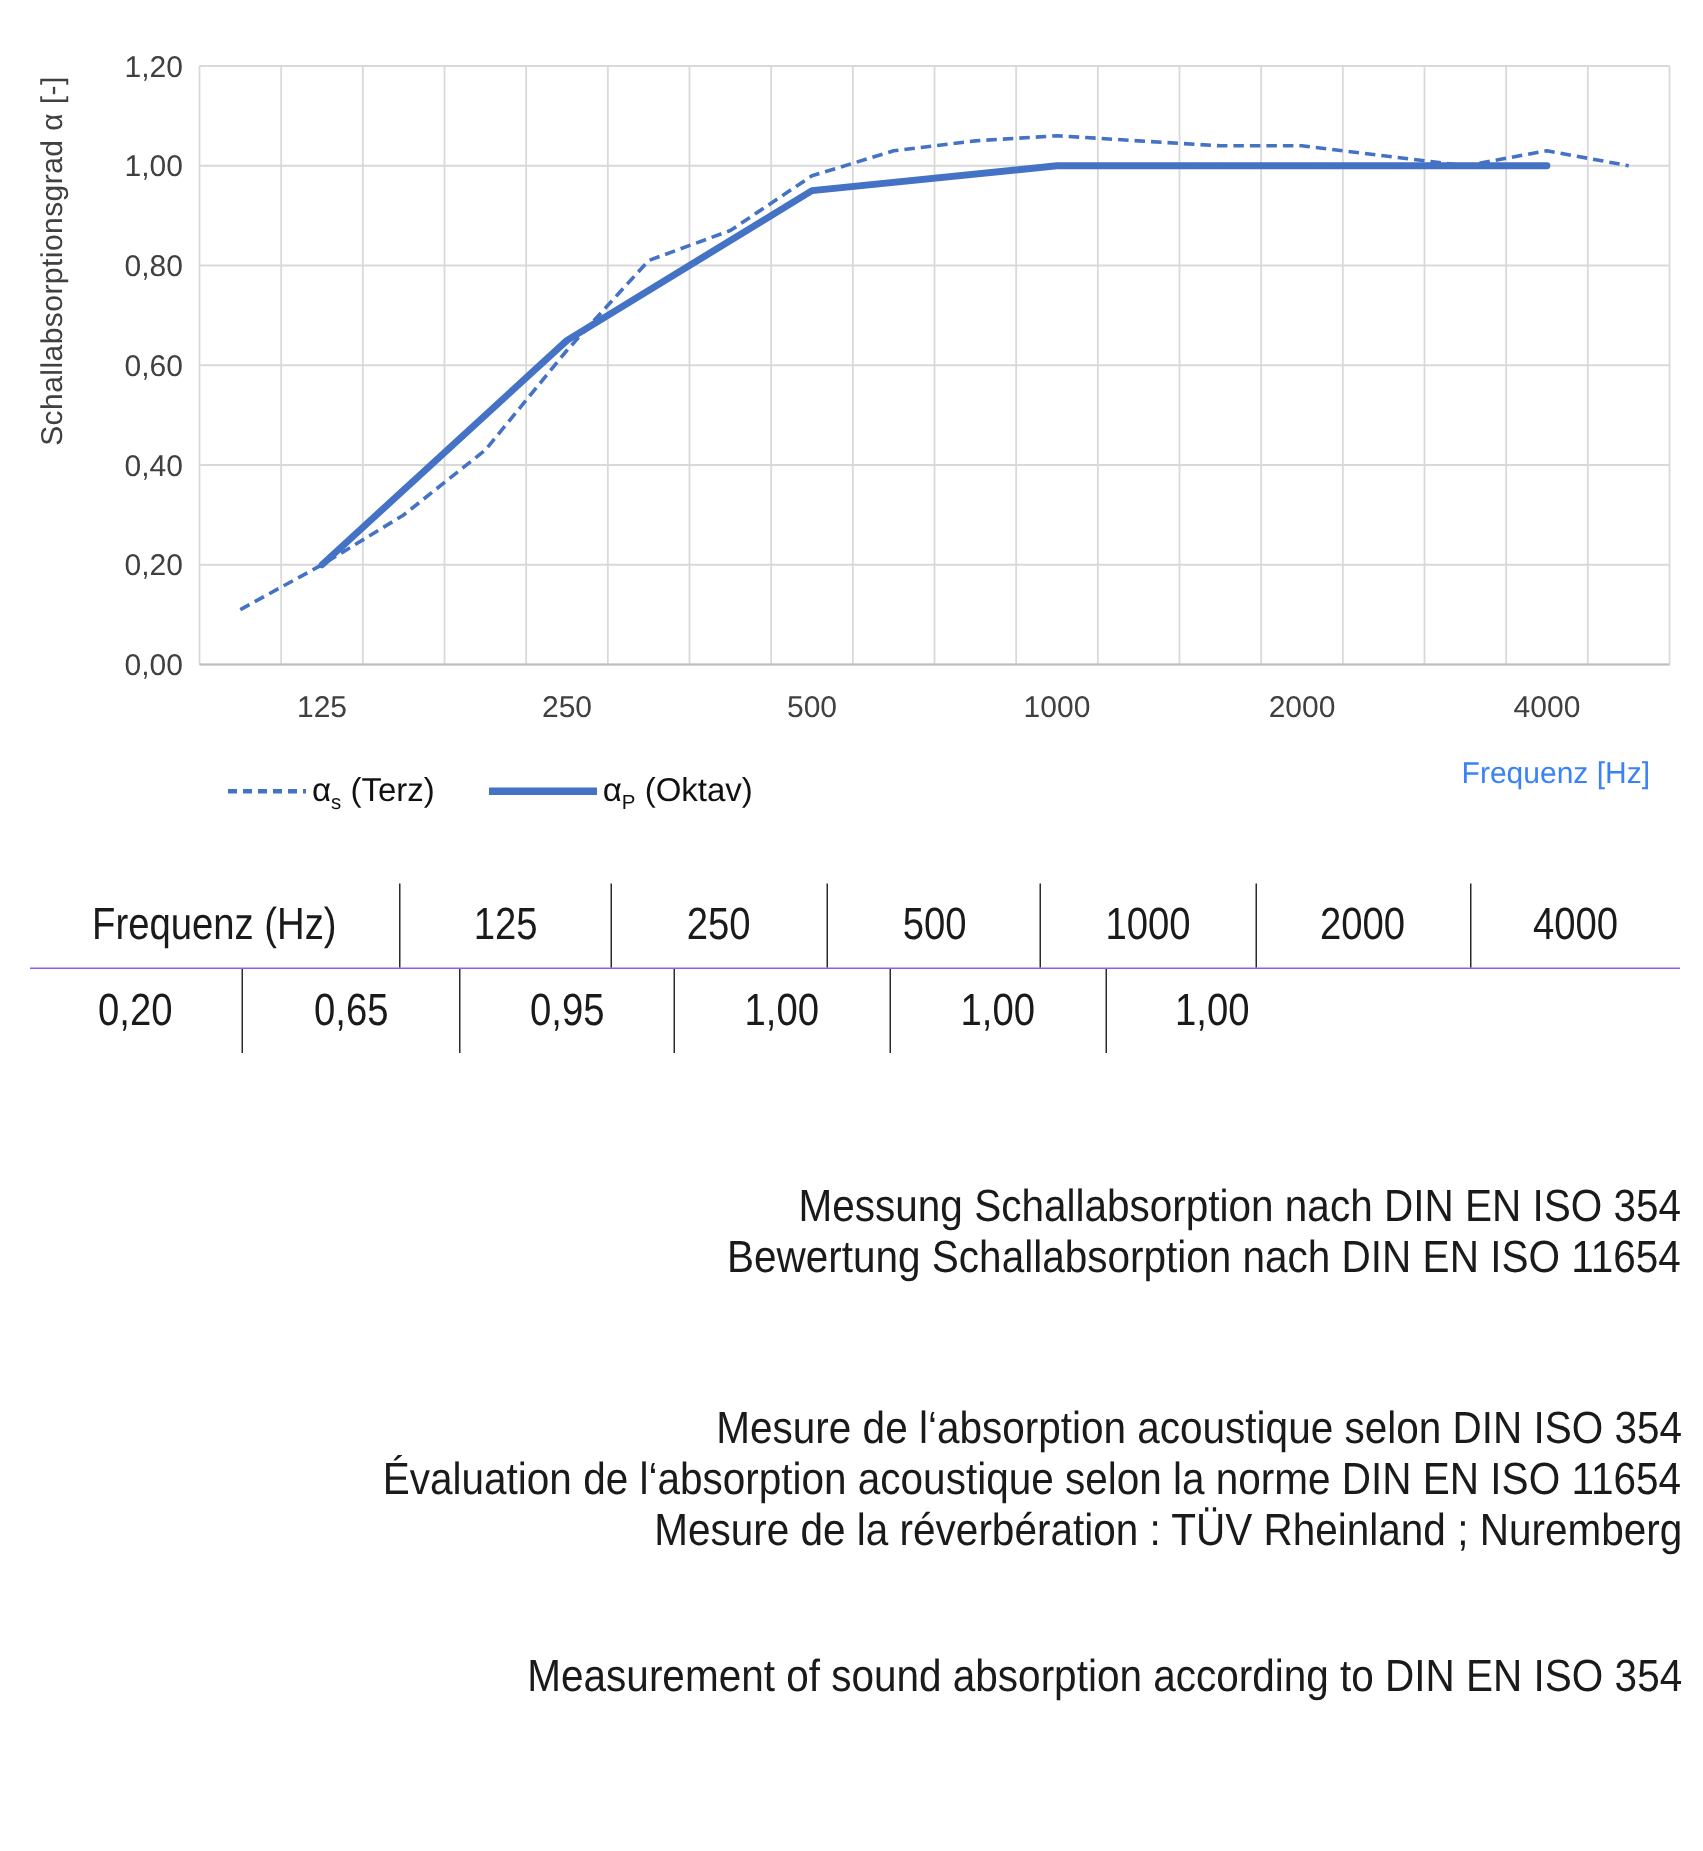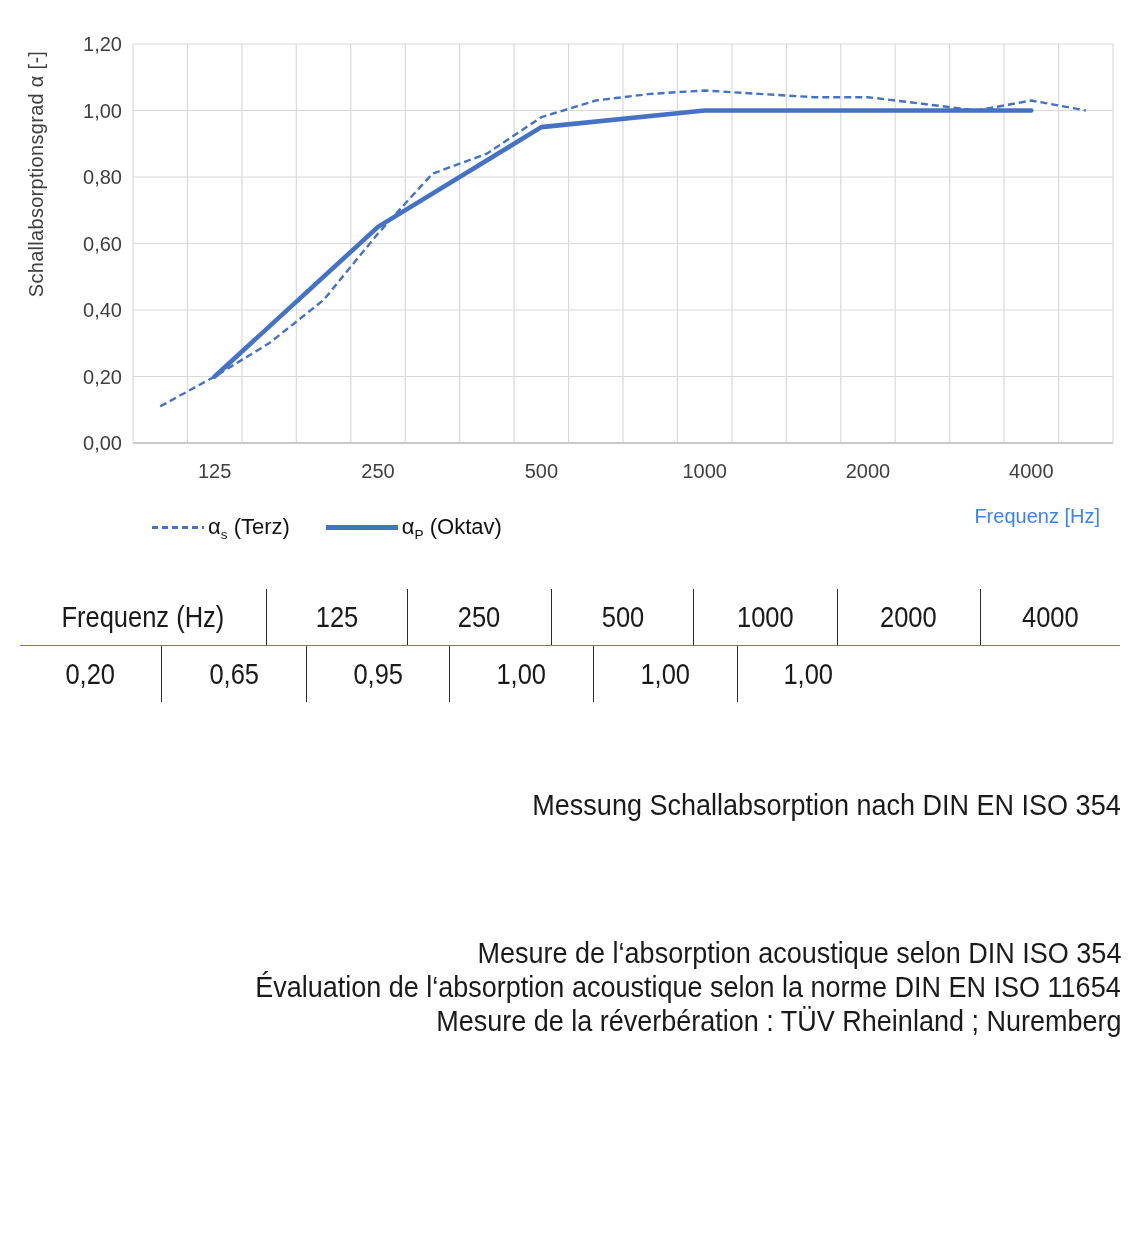--- a/index.html
+++ b/index.html
@@ -147,24 +147,26 @@
           <span class="cond">1,00</span>
         </div>
       <div class="t-cell c6">
           <span class="cond">1,00</span>
         </div>
     </div>
   </div>
 
   <div class="note de">
     <div class="note-line"><span class="cnd">Messung Schallabsorption nach DIN EN ISO 354</span></div>
+    <div class="note-line"><span class="cnd">Bewertung Schallabsorption nach DIN EN ISO 11654</span></div>
   </div>
 
   <div class="note fr">
     <div class="note-line"><span class="cnd">Mesure de l‘absorption acoustique selon DIN ISO 354</span></div>
     <div class="note-line"><span class="cnd">Évaluation de l‘absorption acoustique selon la norme DIN EN ISO 11654</span></div>
     <div class="note-line"><span class="cnd">Mesure de la réverbération : TÜV Rheinland ; Nuremberg</span></div>
   </div>
 
   <div class="note en">
+    <div class="note-line"><span class="cnd">Measurement of sound absorption according to DIN EN ISO 354</span></div>
   </div>
 
 </div>
 
 </body></html>

